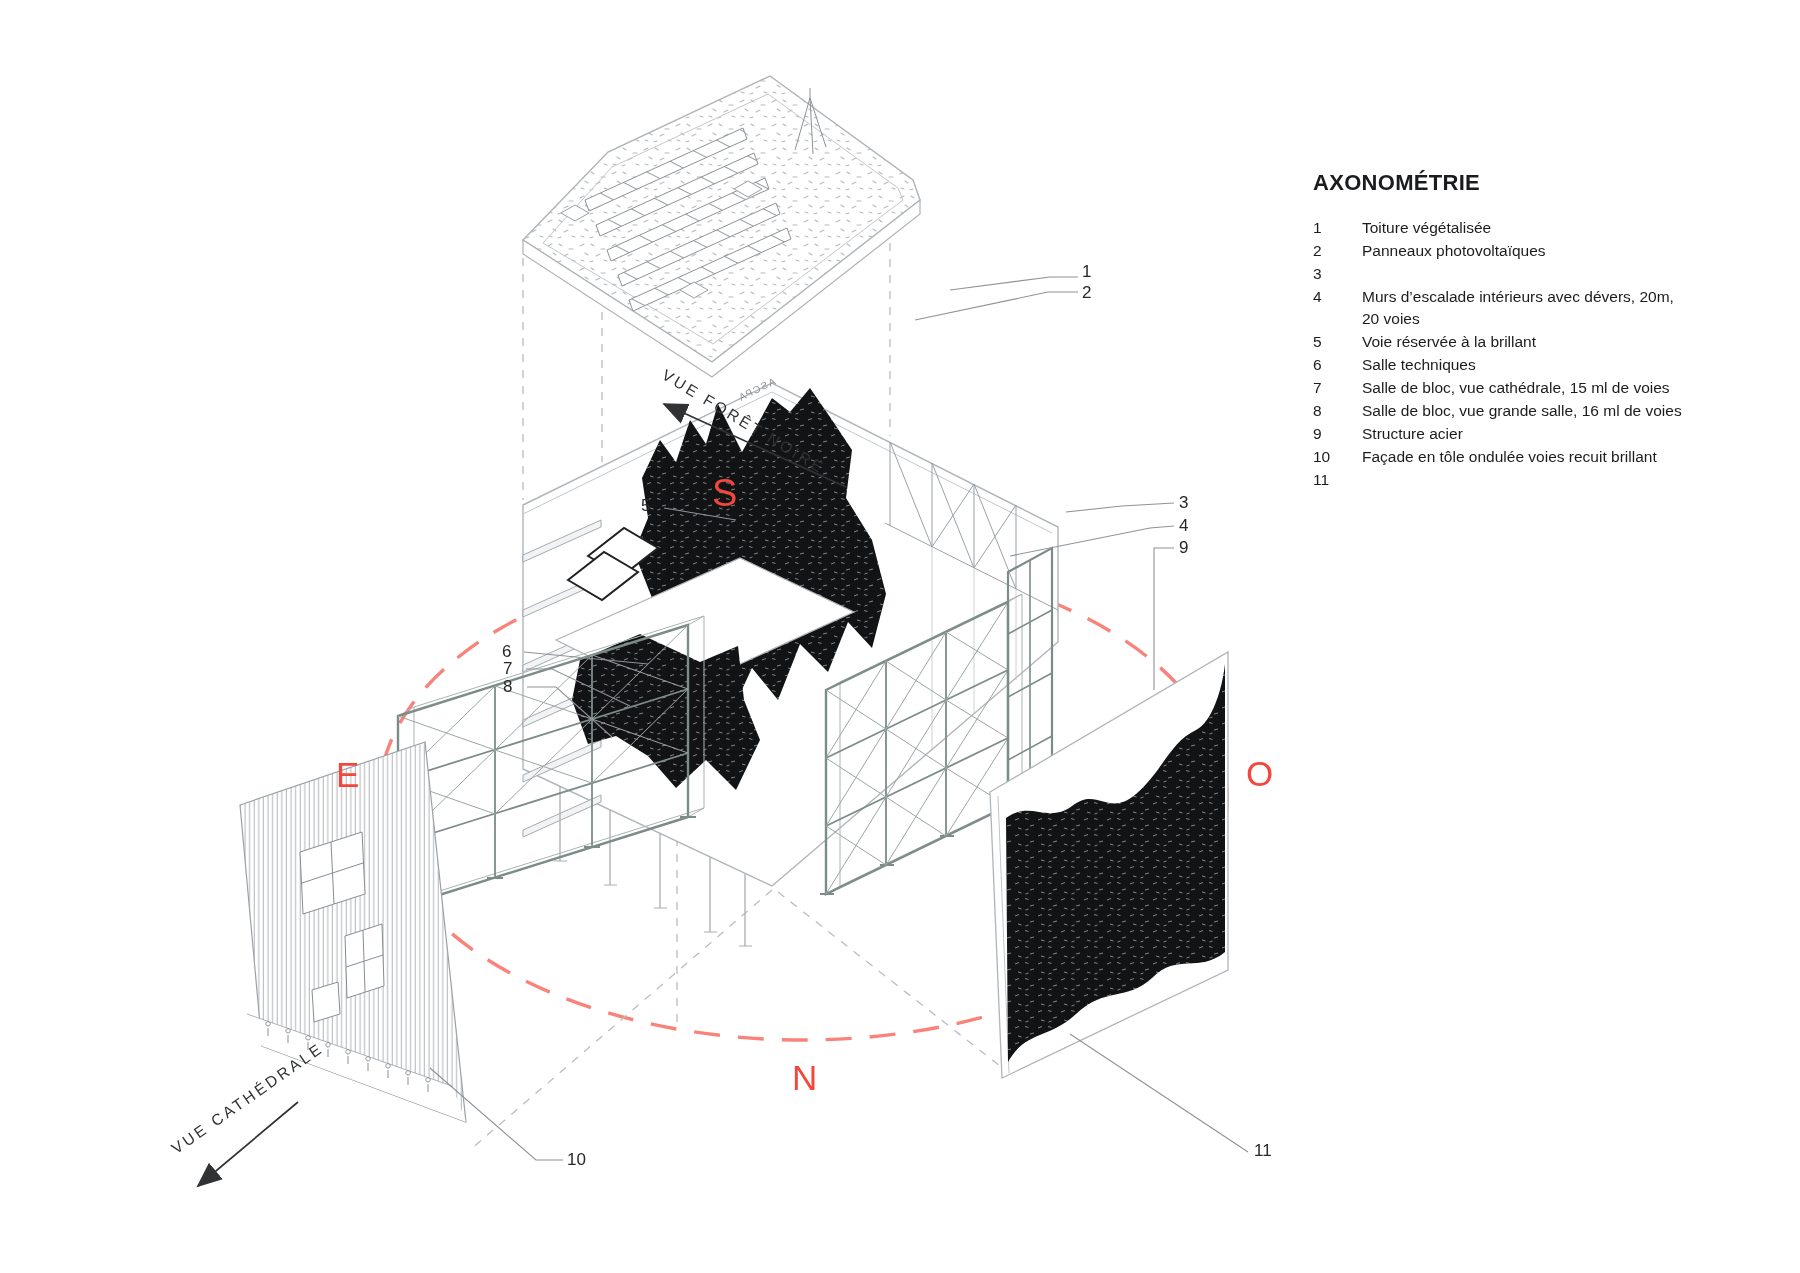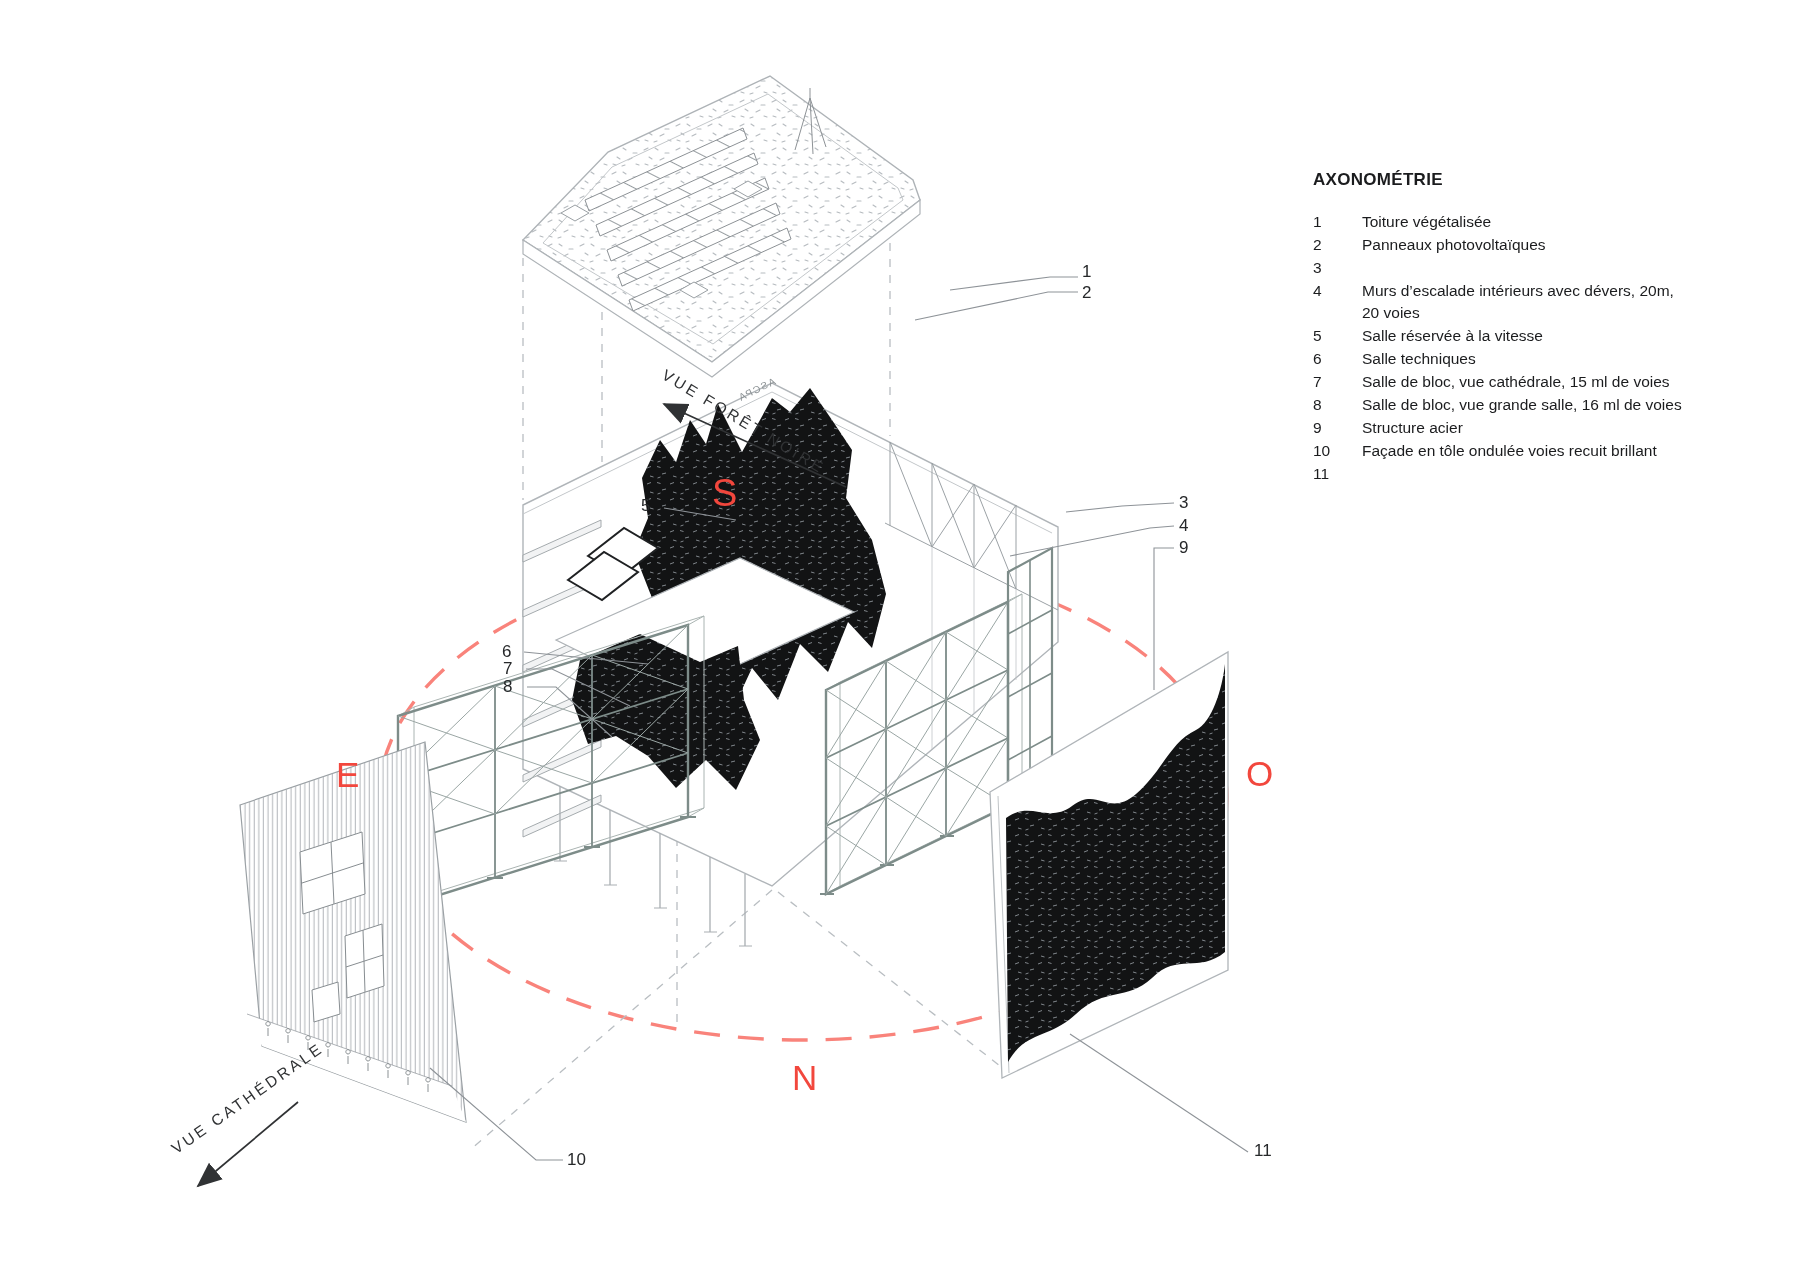--- a/index.html
+++ b/index.html
@@ -10,21 +10,21 @@
   .compass{position:absolute;color:#f2473d;font-size:35px;line-height:1;font-weight:400;}
   .compass.s{font-size:38px;}
   .callout{position:absolute;color:#26282a;font-size:17px;line-height:1;}
   .viewlabel{position:absolute;color:#303234;font-size:15.5px;letter-spacing:3px;
              white-space:nowrap;line-height:1.1;}
   .vl-foret{left:668px;top:366px;transform:rotate(31deg);transform-origin:0 0;}
   .vl-cath{left:178px;top:1140px;transform:rotate(-35deg);transform-origin:0 100%;}
   .sign{position:absolute;left:736px;top:384px;color:#8b9194;font-size:10px;
         letter-spacing:1.5px;transform:rotate(-26deg) scaleX(-1);}
   .legend{position:absolute;left:1313px;top:170px;width:475px;}
-  .legend h1{margin:0 0 21px 0;font-size:17px;font-weight:700;letter-spacing:.3px;}
+  .legend h1{margin:0 0 21px 0;font-size:22px;font-weight:700;letter-spacing:.3px;}
   .lrow{display:flex;margin-bottom:1.5px;font-size:15.5px;line-height:21.5px;}
   .lnum{width:49px;flex:none;}
   .ltext{white-space:pre-line;}
 </style>
 </head>
 <body>
 
 <div class="canvas">
 
 <svg class="drawing" width="1800" height="1273" viewBox="0 0 1800 1273">
@@ -246,21 +246,21 @@
   <div class="lrow">
     <span class="lnum">3</span>
   </div>
   <div class="lrow">
     <span class="lnum">4</span>
     <span class="ltext">Murs d’escalade intérieurs avec dévers, 20m,
 20 voies</span>
   </div>
   <div class="lrow">
     <span class="lnum">5</span>
-    <span class="ltext">Salle réservée à la vitesse</span>
+    <span class="ltext">Voie réservée à la brillant</span>
   </div>
   <div class="lrow">
     <span class="lnum">6</span>
     <span class="ltext">Salle techniques</span>
   </div>
   <div class="lrow">
     <span class="lnum">7</span>
     <span class="ltext">Salle de bloc, vue cathédrale, 15 ml de voies</span>
   </div>
   <div class="lrow">

